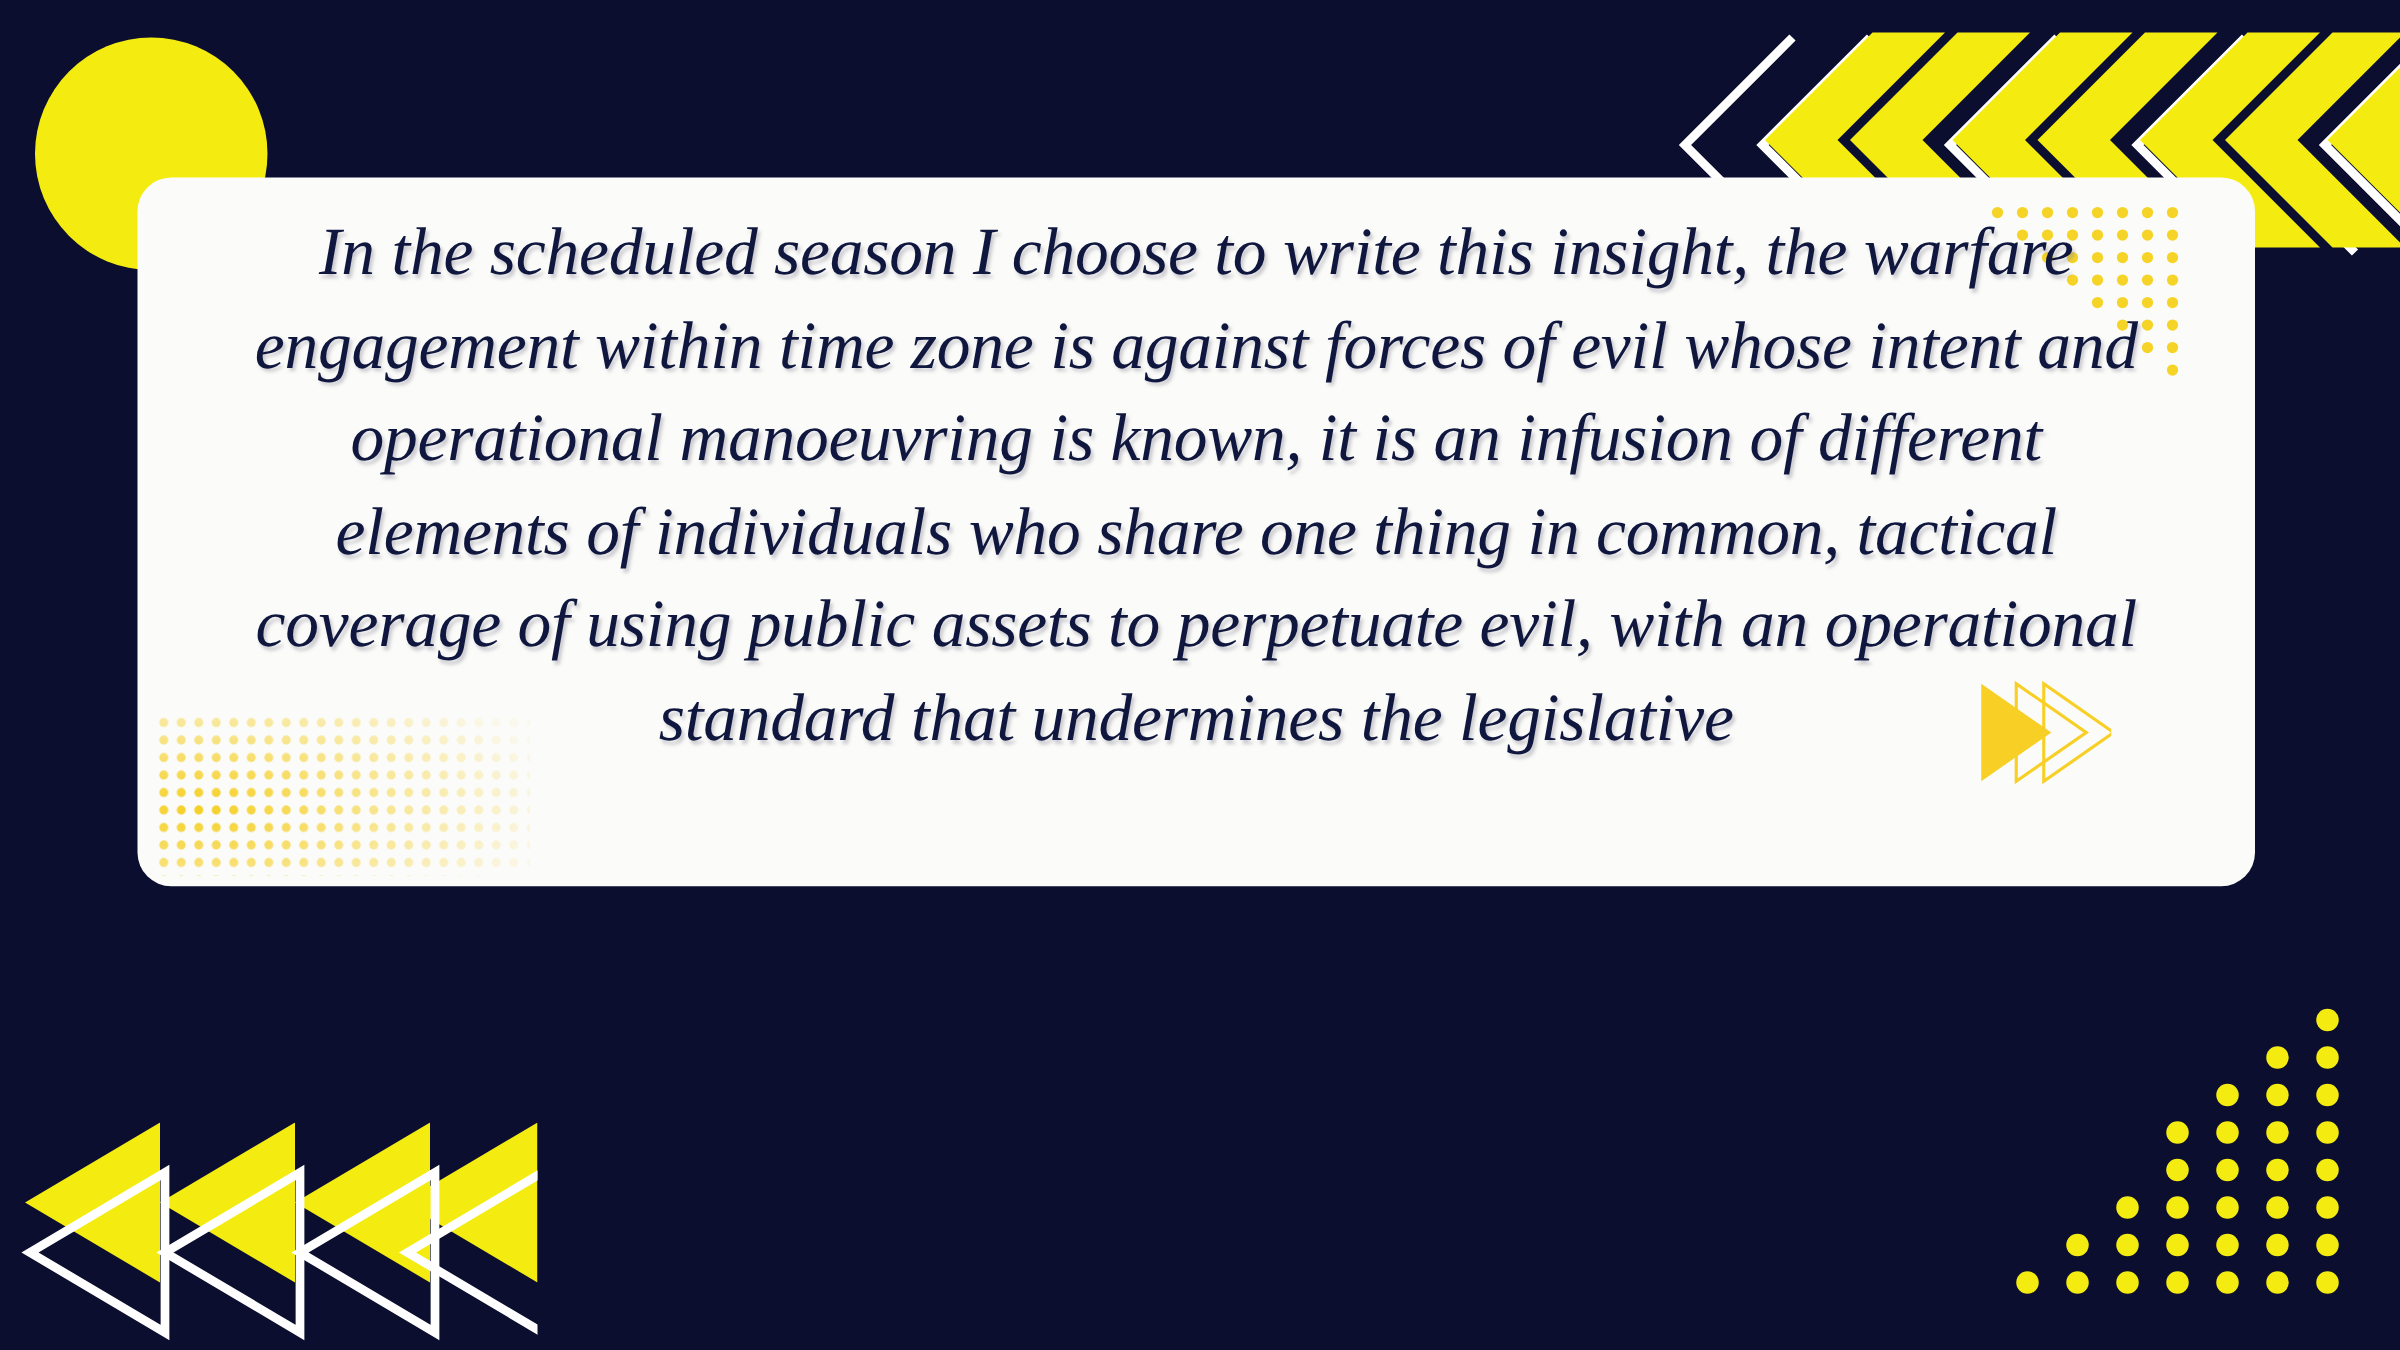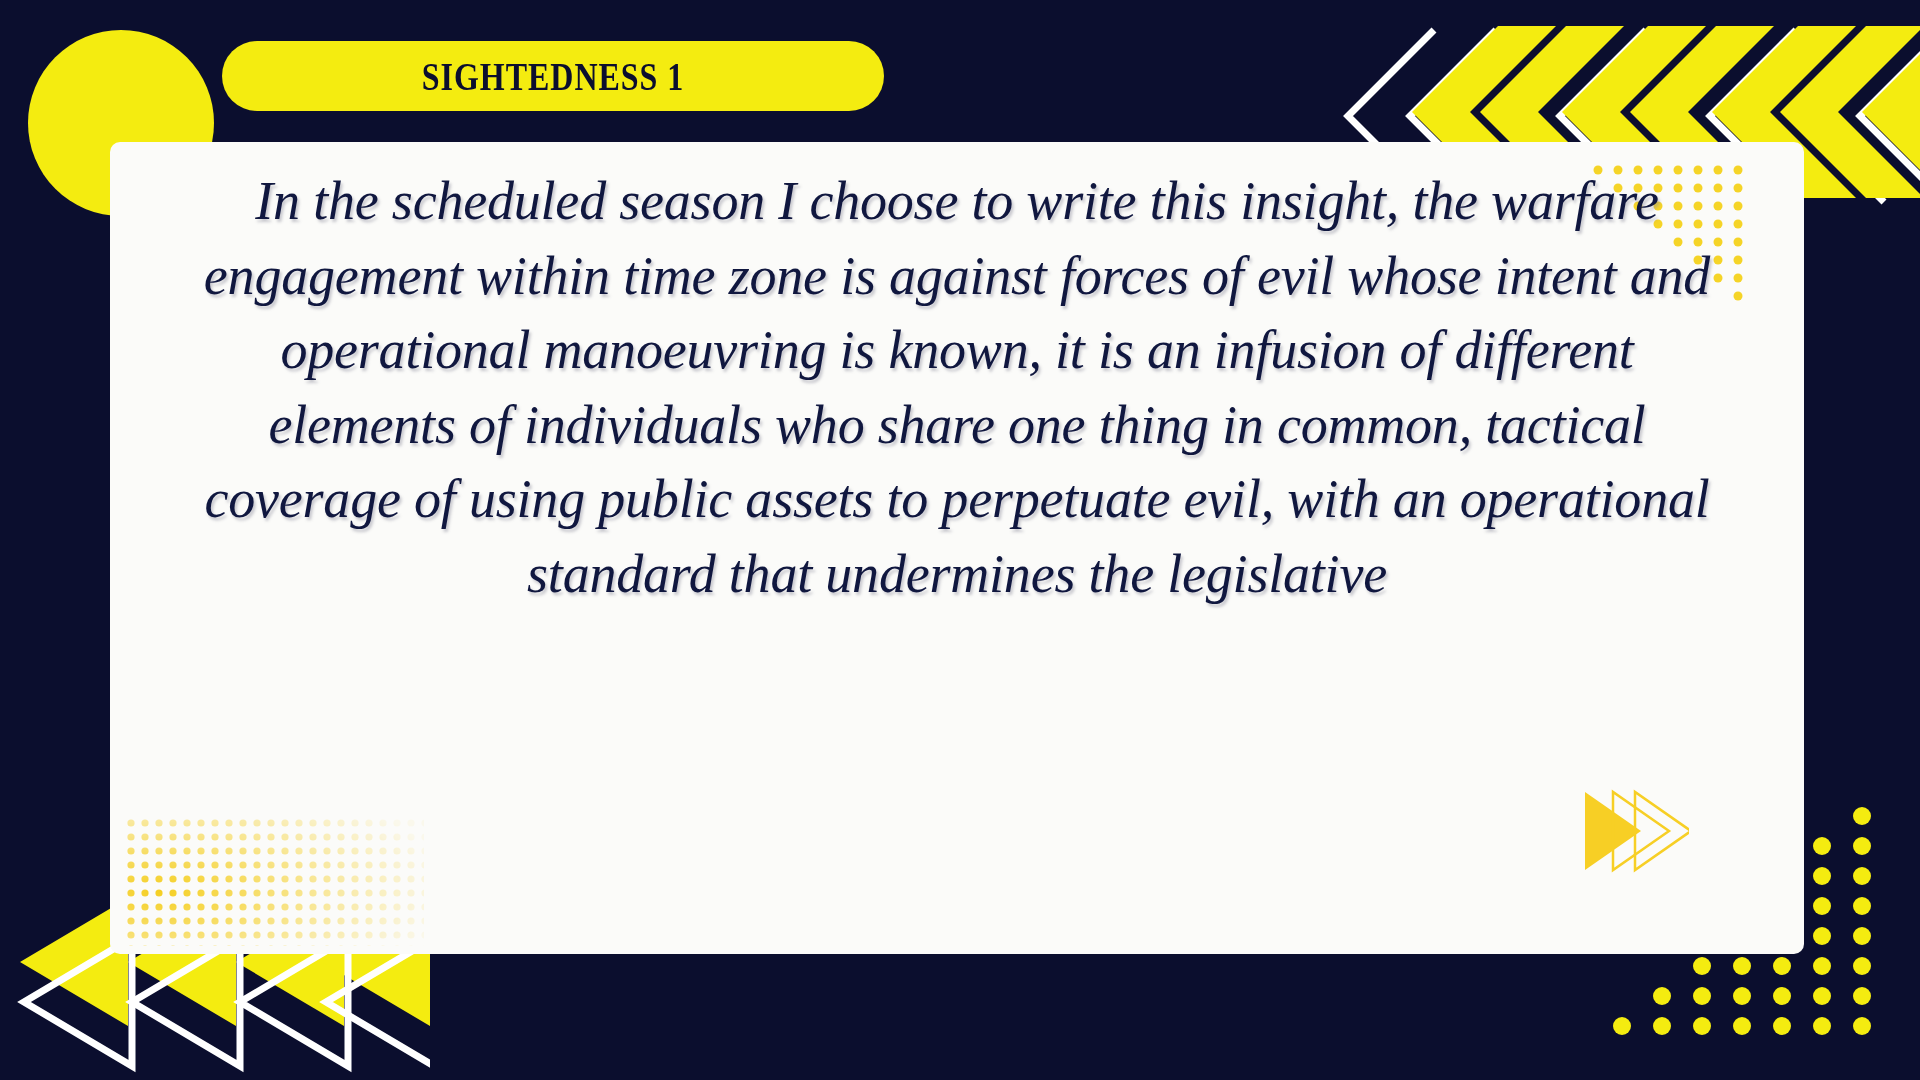--- a/index.html
+++ b/index.html
@@ -85,23 +85,23 @@
     z-index: 3;
   }
   .dots-br svg { display:block; }
 
   
   .card {
     position: absolute;
     left: 110px;
     top: 142px;
     width: 1694px;
-    height: 812px;
+    height: 567px;
     background: #fbfbf9;
-    border-radius: 10px;
+    border-radius: 27px;
     z-index: 5;
     overflow: hidden;
   }
 
   
   .card-dots-tr {
     position: absolute;
     right: 36px;
     top: 12px;
     width: 180px;
@@ -299,17 +299,14 @@
     <div class="card-play">
       <svg width="110" height="90" viewBox="0 0 110 90" xmlns="http://www.w3.org/2000/svg">
         <polygon points="6,6 6,84 62,45" fill="#f7cf25"></polygon>
         <polygon points="34,6 34,84 90,45" fill="none" stroke="#f7cf25" stroke-width="2.5"></polygon>
         <polygon points="56,6 56,84 112,45" fill="none" stroke="#f7cf25" stroke-width="2.5"></polygon>
       </svg>
     </div>
 
   </div>
 
-  <div class="title-pill">
-    <span class="title-text">SIGHTEDNESS 1</span>
-  </div>
 
 </div>
 
 </body></html>

